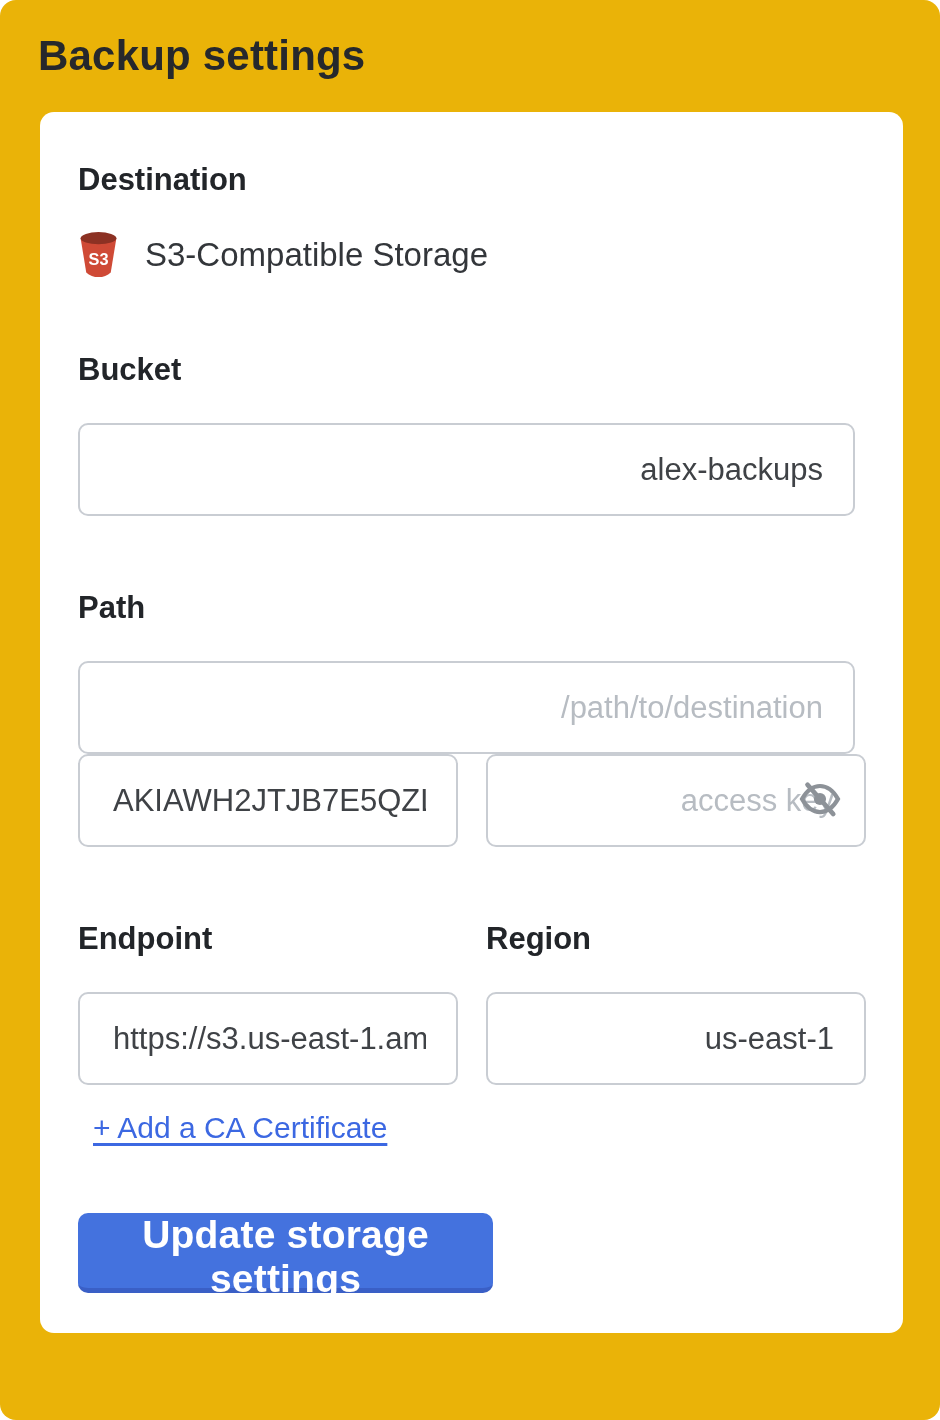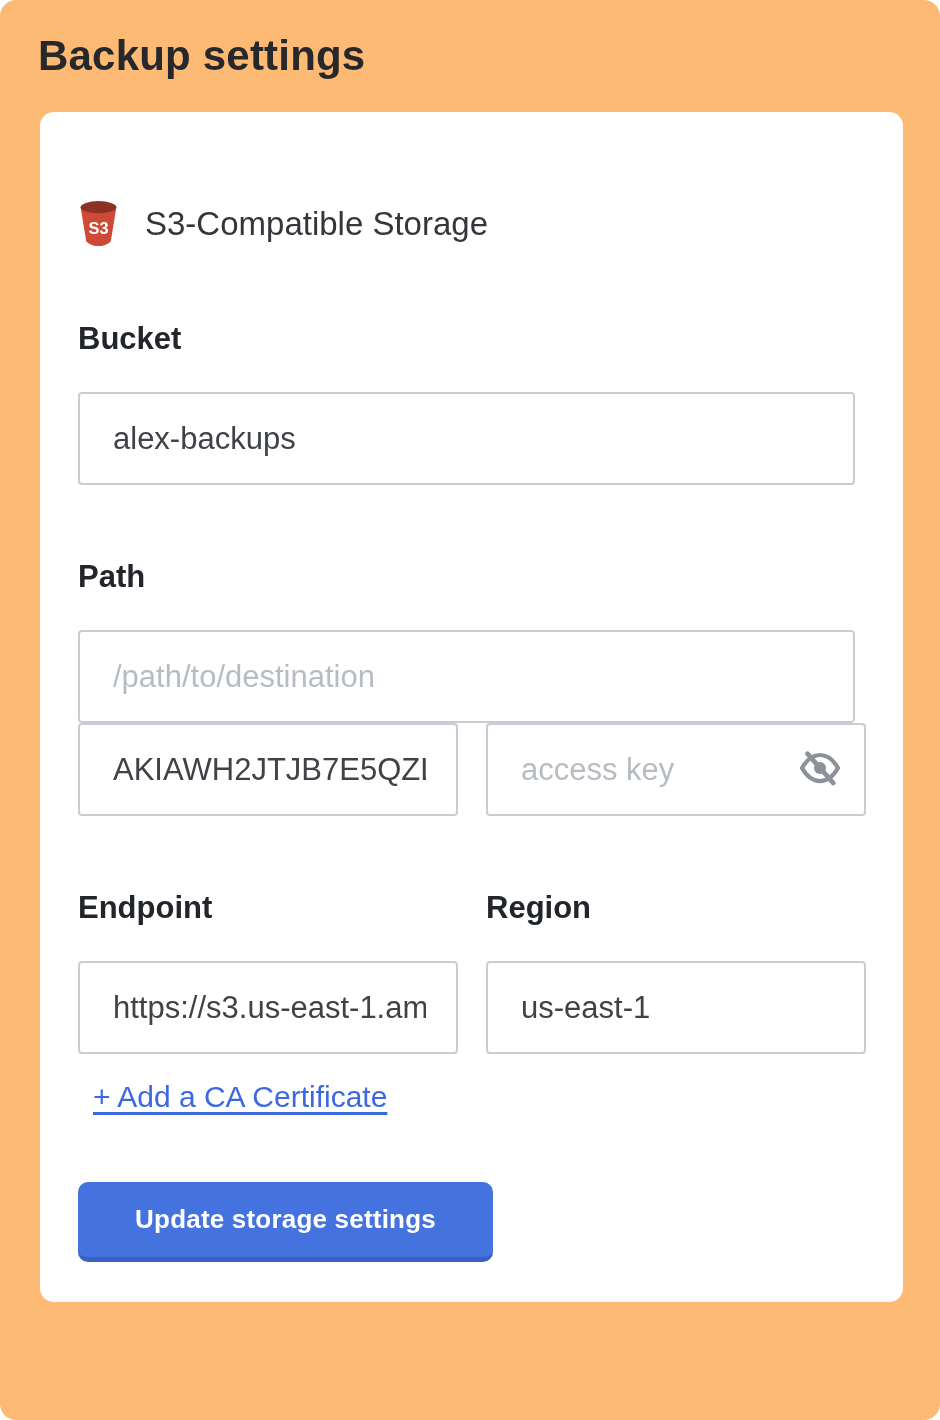--- a/index.html
+++ b/index.html
@@ -3,21 +3,21 @@
 <meta charset="utf-8">
 <style>
   * { box-sizing: border-box; margin: 0; padding: 0; }
   html, body { background: #ffffff; }
   body { font-family: "Liberation Sans", sans-serif; }
 
   .viewport {
     position: relative;
     width: 940px;
     height: 1420px;
-    background: #fdba74;
+    background: #eab308;
     border-radius: 16px;
     overflow: hidden;
   }
 
   .page-title {
     padding: 32px 0 0 38px;
     font-size: 42px;
     font-weight: 700;
     color: #26282c;
     line-height: 48px;
@@ -53,27 +53,28 @@
     line-height: 40px;
     text-align: right;
   }
   .s3-icon { display: inline-flex; flex: 0 0 auto; }
 
   .text-input {
     display: block;
     width: 777px;
     height: 93px;
     border: 2px solid #c9cdd3;
-    border-radius: 4px;
+    border-radius: 10px;
     background: #ffffff;
     padding: 0 30px 0 33px;
     font-family: "Liberation Sans", sans-serif;
     font-size: 31px;
     color: #3f4246;
     outline: none;
+    text-align: right;
   }
   .text-input::placeholder { color: #b7bcc2; opacity: 1; }
 
   .two-col { display: flex; gap: 28px; }
   .col { width: 380px; flex: 0 0 auto; }
   .col .text-input { width: 100%; }
 
   .secret-wrap { position: relative; }
   .eye-btn {
     position: absolute;
@@ -105,35 +106,36 @@
     display: block;
     margin-top: 52px;
     width: 415px;
     height: 80px;
     background: #4472de;
     border: none;
     border-bottom: 5px solid #3a5fc6;
     border-radius: 10px;
     color: #ffffff;
     font-family: "Liberation Sans", sans-serif;
-    font-size: 26px;
+    font-size: 39px;
     font-weight: 700;
     letter-spacing: 0.2px;
     cursor: pointer;
   }
 </style>
 </head>
 <body>
 
 <div class="viewport">
 
   <h1 class="page-title">Backup settings</h1>
 
   <div class="card">
 
+    <div class="field-label">Destination</div>
 
     <div class="dest-row">
       <span class="s3-icon">
         <svg width="41" height="47" viewBox="0 0 40 46" aria-hidden="true">
           <path d="M2.5 7 L8 40.5 C14 46.6 26 46.6 32 40.5 L37.5 7 Z" fill="#cf4a36"></path>
           <ellipse cx="20" cy="7" rx="17.5" ry="5.9" fill="#8c3123"></ellipse>
           <text x="20" y="33" text-anchor="middle" font-size="16" font-weight="bold" fill="#ffffff" font-family="Liberation Sans, sans-serif">S3</text>
         </svg>
       </span>
       <span class="dest-value">S3-Compatible Storage</span>

